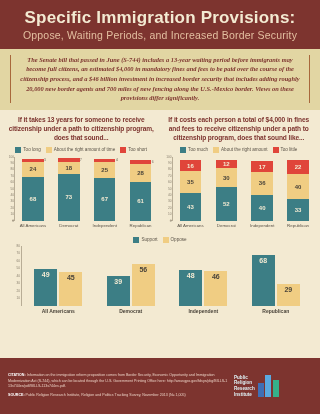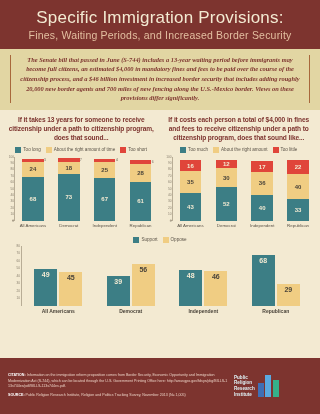--- a/index.html
+++ b/index.html
@@ -12,21 +12,21 @@
   }
   
   .header {
     background:#7d342f;
     padding:9px 6px 8px 6px;
     text-align:center;
   }
   .header h1 {
     color:#f3ead2;
     font-size:17px;
-    font-weight:normal;
+    font-weight:bold;
     letter-spacing:.2px;
     line-height:1.05;
   }
   .header h2 {
     color:#e3bfa0;
     font-size:10.5px;
     font-weight:normal;
     letter-spacing:.2px;
     margin-top:2px;
   }
@@ -134,21 +134,21 @@
   .logo { width:78px; display:flex; align-items:center; gap:3px; }
   .logo-name { font-size:4.6px; font-weight:bold; color:#dff0f4; line-height:1.25; }
   .logo-bars { display:flex; align-items:flex-end; gap:1.5px; height:22px; }
   .logo-bars i { display:block; width:6px; }
 </style>
 </head>
 <body>
 
 <div class="header">
   <h1>Specific Immigration Provisions:</h1>
-  <h2>Fines, Waiting Periods, and Increased Border Security</h2>
+  <h2>Oppose, Waiting Periods, and Increased Border Security</h2>
 </div>
 
 <div class="intro-band">
   <div class="intro-inner">
     <div class="intro-text">The Senate bill that passed in June (S-744) includes a 13-year waiting period before immigrants may become full citizens, an estimated $4,000 in mandatory fines and fees to be paid over the course of the citizenship process, and a $46 billion investment in increased border security that includes adding roughly 20,000 new border agents and 700 miles of new fencing along the U.S.-Mexico border. Views on these provisions differ significantly.</div>
   </div>
 </div>
 
 <div class="charts-row">
   <div class="chart-col">

